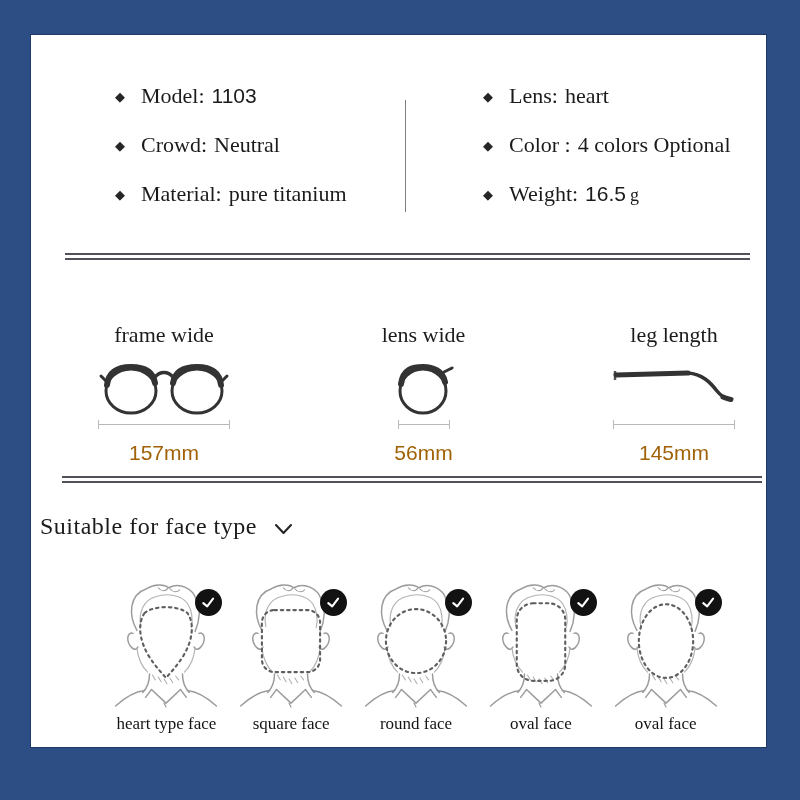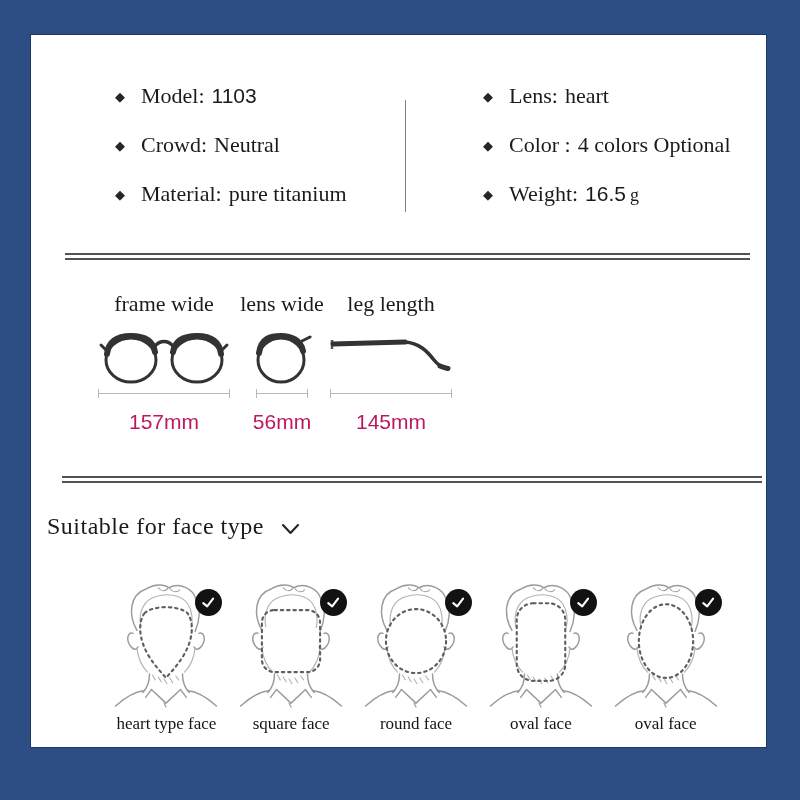--- a/index.html
+++ b/index.html
@@ -23,32 +23,32 @@
   .bullet{font-size:13px;margin-right:16px;position:relative;top:-2px;color:#262626;}
   .spec-label{margin-right:7px;}
   .num{font-family:"Liberation Sans", sans-serif;font-size:21px;}
   .spec-unit{font-size:18px;margin-left:4px;}
   .vdivider{width:1px;background:#808080;height:112px;margin-top:18px;flex:none;}
   
   .hr-double{position:absolute;height:3px;border-top:2px solid #51515a;border-bottom:2px solid #51515a;}
   .hr1{top:218px;left:34px;right:16px;}
   .hr2{top:441px;left:31px;right:4px;}
   
-  .measures{position:absolute;top:256px;left:58px;right:26px;display:flex;}
+  .measures{position:absolute;top:287px;left:58px;right:26px;display:flex;justify-content:space-between;}
   .m-col{display:flex;flex-direction:column;align-items:center;flex:none;}
   .m-label{font-size:22px;line-height:26px;white-space:nowrap;}
   .m-icon{height:56px;margin-top:12px;display:flex;align-items:center;justify-content:center;}
   .ruler{position:relative;height:9px;margin-top:4px;}
   .ruler .rline{position:absolute;left:0;right:0;top:4px;height:1px;background:#b9b9b9;}
   .ruler::before,.ruler::after{content:"";position:absolute;top:0;bottom:0;width:1px;background:#b9b9b9;}
   .ruler::before{left:0;} .ruler::after{right:0;}
   .ruler.hidden{visibility:hidden;}
-  .m-value{font-family:"Liberation Sans", sans-serif;font-size:21px;margin-top:12px;color:#be185d;}
+  .m-value{font-family:"Liberation Sans", sans-serif;font-size:21px;margin-top:12px;color:#a16207;}
   
-  .face-head{position:absolute;top:478px;left:16px;display:flex;align-items:center;gap:17px;cursor:pointer;}
+  .face-head{position:absolute;top:478px;left:9px;display:flex;align-items:center;gap:17px;cursor:pointer;}
   .face-head h2{margin:0;font-size:24px;font-weight:normal;letter-spacing:.5px;}
   .chev{margin-top:6px;}
   .faces{position:absolute;top:545px;left:73px;width:624px;display:flex;text-align:right;}
   .face-col{flex:1;display:flex;flex-direction:column;align-items:center;position:relative;}
   .badge{position:absolute;top:9px;left:calc(50% + 29px);width:27px;height:27px;border-radius:50%;
          background:#121212;display:flex;align-items:center;justify-content:center;}
   .face-label{font-size:17px;margin-top:2px;white-space:nowrap;color:#141414;}
 </style>
 </head>
 <body>

